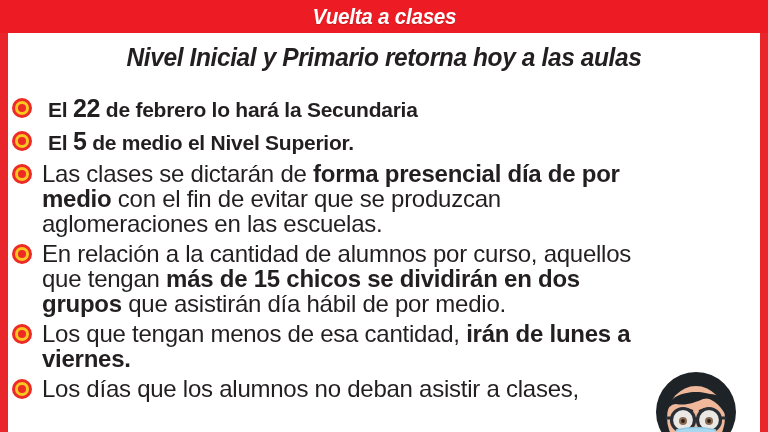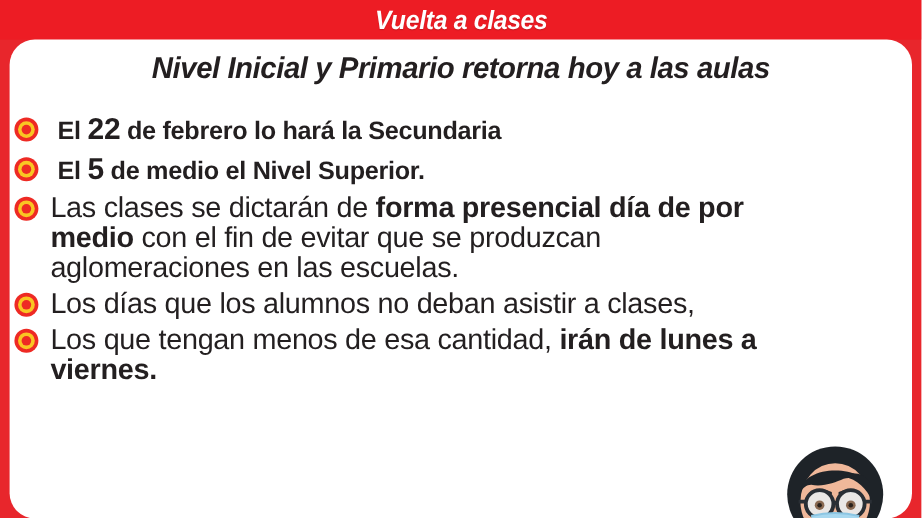--- a/index.html
+++ b/index.html
@@ -67,21 +67,20 @@
     white-space:nowrap;
   }
 
   
   #card {
     position:absolute;
     left:8px; top:33px;
     width:752px; height:399px;
     background:#ffffff;
     overflow:hidden;
-    border-radius:21px;
   }
 
   
   #headline {
     position:absolute;
     left:0; top:10px;
     width:752px;
     text-align:center;
     color:#231f20;
     font-size:25px;
@@ -196,29 +195,37 @@
             </div>
           </div>
           <div class="bullet-text"><span>Las clases se dictarán de </span><b>forma presencial día de por medio</b><span> con el fin de evitar que se produzcan aglomeraciones en las escuelas.</span></div>
         </div>
         <div class="bullet-row">
           <div class="bullet-marker">
             <div class="ring-mid">
               <div class="ring-core"></div>
             </div>
           </div>
+          <div class="bullet-text"><span>En relación a la cantidad de alumnos por curso, aquellos que tengan </span><b>más de 15 chicos se dividirán en dos grupos</b><span> que asistirán día hábil de por medio.</span></div>
+        </div>
+        <div class="bullet-row">
+          <div class="bullet-marker">
+            <div class="ring-mid">
+              <div class="ring-core"></div>
+            </div>
+          </div>
+          <div class="bullet-text"><span>Los que tengan menos de esa cantidad, </span><b>irán</b><span> </span><b>de lunes a viernes.</b></div>
+        </div>
+        <div class="bullet-row">
+          <div class="bullet-marker">
+            <div class="ring-mid">
+              <div class="ring-core"></div>
+            </div>
+          </div>
           <div class="bullet-text"><span>Los días que los alumnos no deban asistir a clases,</span></div>
-        </div>
-        <div class="bullet-row">
-          <div class="bullet-marker">
-            <div class="ring-mid">
-              <div class="ring-core"></div>
-            </div>
-          </div>
-          <div class="bullet-text"><span>Los que tengan menos de esa cantidad, </span><b>irán</b><span> </span><b>de lunes a viernes.</b></div>
         </div>
       </div>
 
     <div id="illustration">
       <svg viewBox="0 0 96 72" width="96" height="72">
 
         <ellipse cx="48" cy="46" rx="40" ry="40" fill="#1e2328"></ellipse>
 
         <ellipse cx="48" cy="52" rx="29" ry="32" fill="#f0b89a"></ellipse>
 

